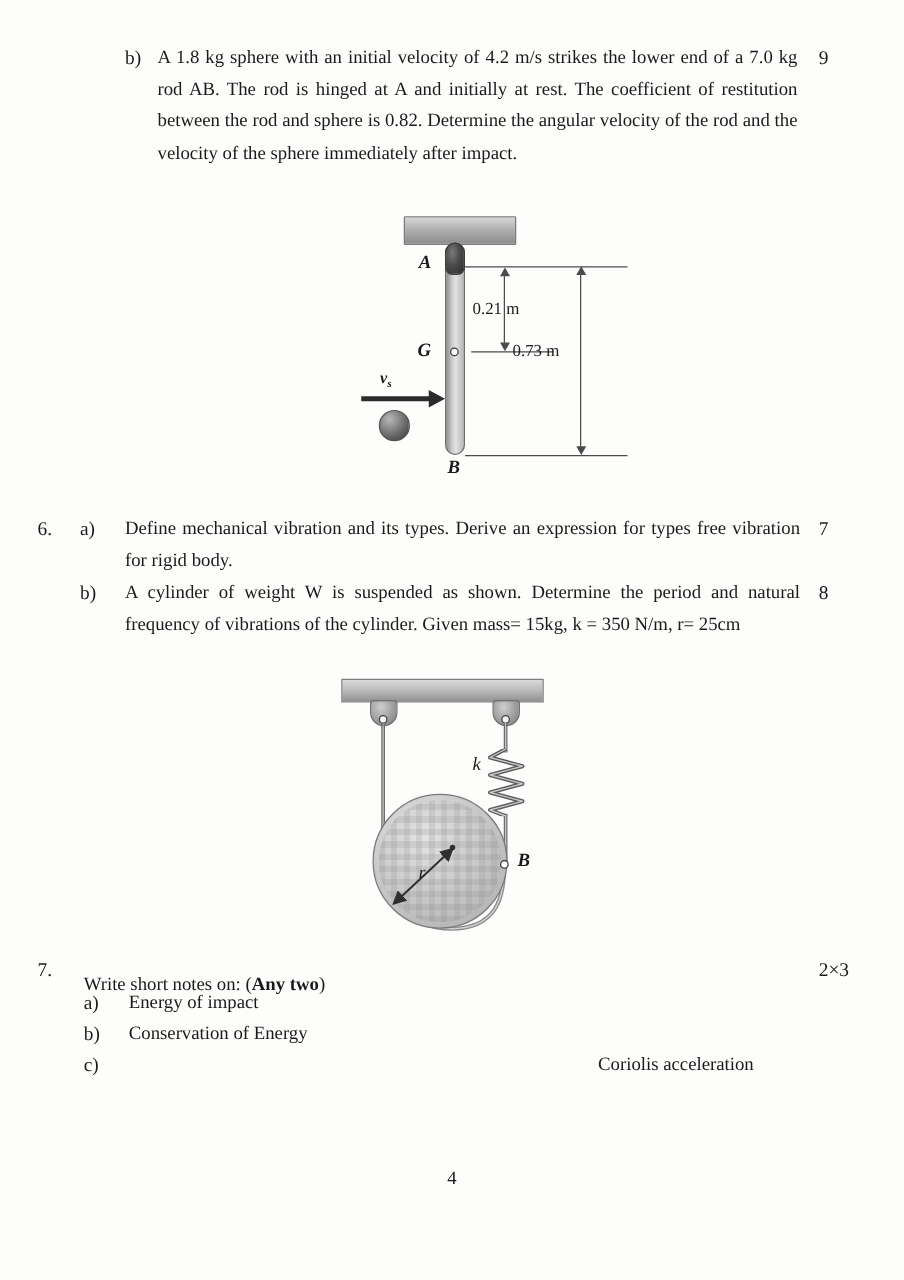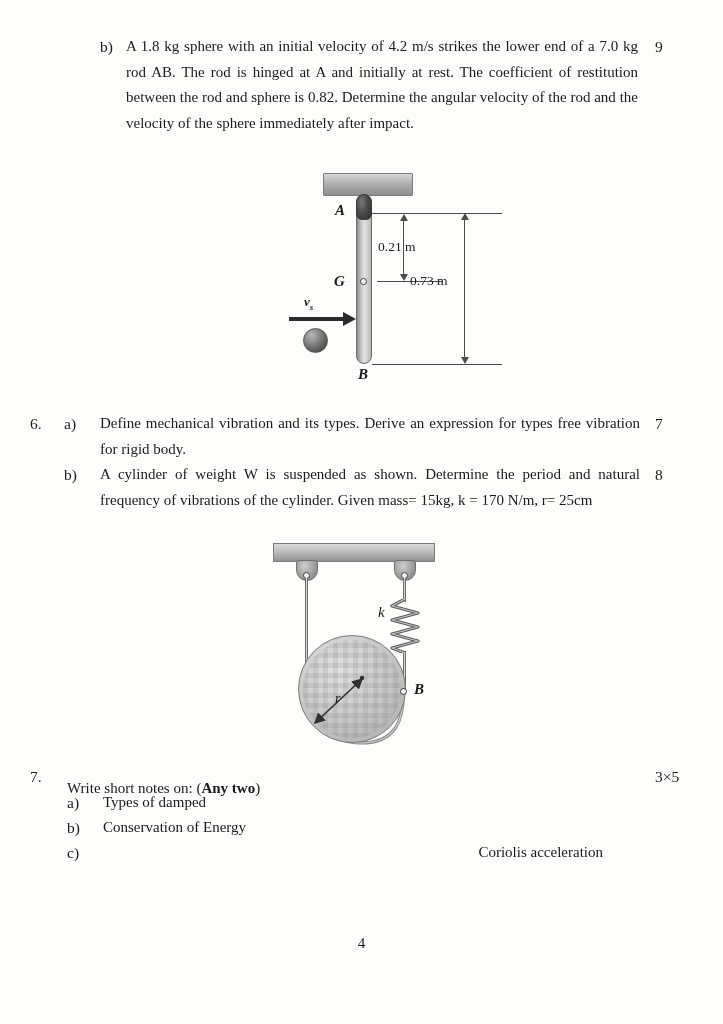--- a/index.html
+++ b/index.html
@@ -329,21 +329,21 @@
   <div class="qblock" style="left:30px; top:411px; width:610px;">
     <div class="qnum">6.</div>
     <div class="qlabel" style="flex:0 0 36px;width:36px;">a)</div>
     <div class="qtext" style="width:540px;">Define mechanical vibration and its types. Derive an expression for types free vibration for rigid body.</div>
   </div>
   <div class="marks" style="left:655px; top:411px;">7</div>
 
   <div class="qblock" style="left:30px; top:462px; width:610px;">
     <div class="qnum"></div>
     <div class="qlabel" style="flex:0 0 36px;width:36px;">b)</div>
-    <div class="qtext" style="width:540px;">A cylinder of weight W is suspended as shown. Determine the period and natural frequency of vibrations of the cylinder. Given mass= 15kg, k = 170 N/m, r= 25cm</div>
+    <div class="qtext" style="width:540px;">A cylinder of weight W is suspended as shown. Determine the period and natural frequency of vibrations of the cylinder. Given mass= 15kg, k = 350 N/m, r= 25cm</div>
   </div>
   <div class="marks" style="left:655px; top:462px;">8</div>
 
   <div class="fig2">
     <div class="ceiling"></div>
     <div class="bracket left"></div>
     <div class="bracket right"></div>
     <div class="pin left"></div>
     <div class="pin right"></div>
 
@@ -381,25 +381,25 @@
     <div class="point-b"></div>
     <div class="lbl lbl-k">k</div>
     <div class="lbl lbl-b">B</div>
     <div class="lbl lbl-r">r</div>
   </div>
 
   <div class="qblock" style="left:30px; top:764px; width:610px;">
     <div class="qnum" style="flex:0 0 37px;width:37px;">7.</div>
     <div class="qtext" style="width:540px;margin-top:12px;"><span>Write short notes on: (</span><span class="bold">Any two</span><span>)</span></div>
   </div>
-  <div class="marks" style="left:655px; top:764px;">3×5</div>
+  <div class="marks" style="left:655px; top:764px;">2×3</div>
 
   <div class="qblock" style="left:67px; top:790px; width:570px;">
     <div class="qlabel" style="flex:0 0 36px;width:36px;">a)</div>
-    <div class="qtext" style="width:500px; text-align:left;">Types of damped</div>
+    <div class="qtext" style="width:500px; text-align:left;">Energy of impact</div>
   </div>
   <div class="qblock" style="left:67px; top:815px; width:570px;">
     <div class="qlabel" style="flex:0 0 36px;width:36px;">b)</div>
     <div class="qtext" style="width:500px; text-align:left;">Conservation of Energy</div>
   </div>
   <div class="qblock" style="left:67px; top:840px; width:570px;">
     <div class="qlabel" style="flex:0 0 36px;width:36px;">c)</div>
     <div class="qtext" style="width:500px; text-align:right;">Coriolis acceleration</div>
   </div>
 

